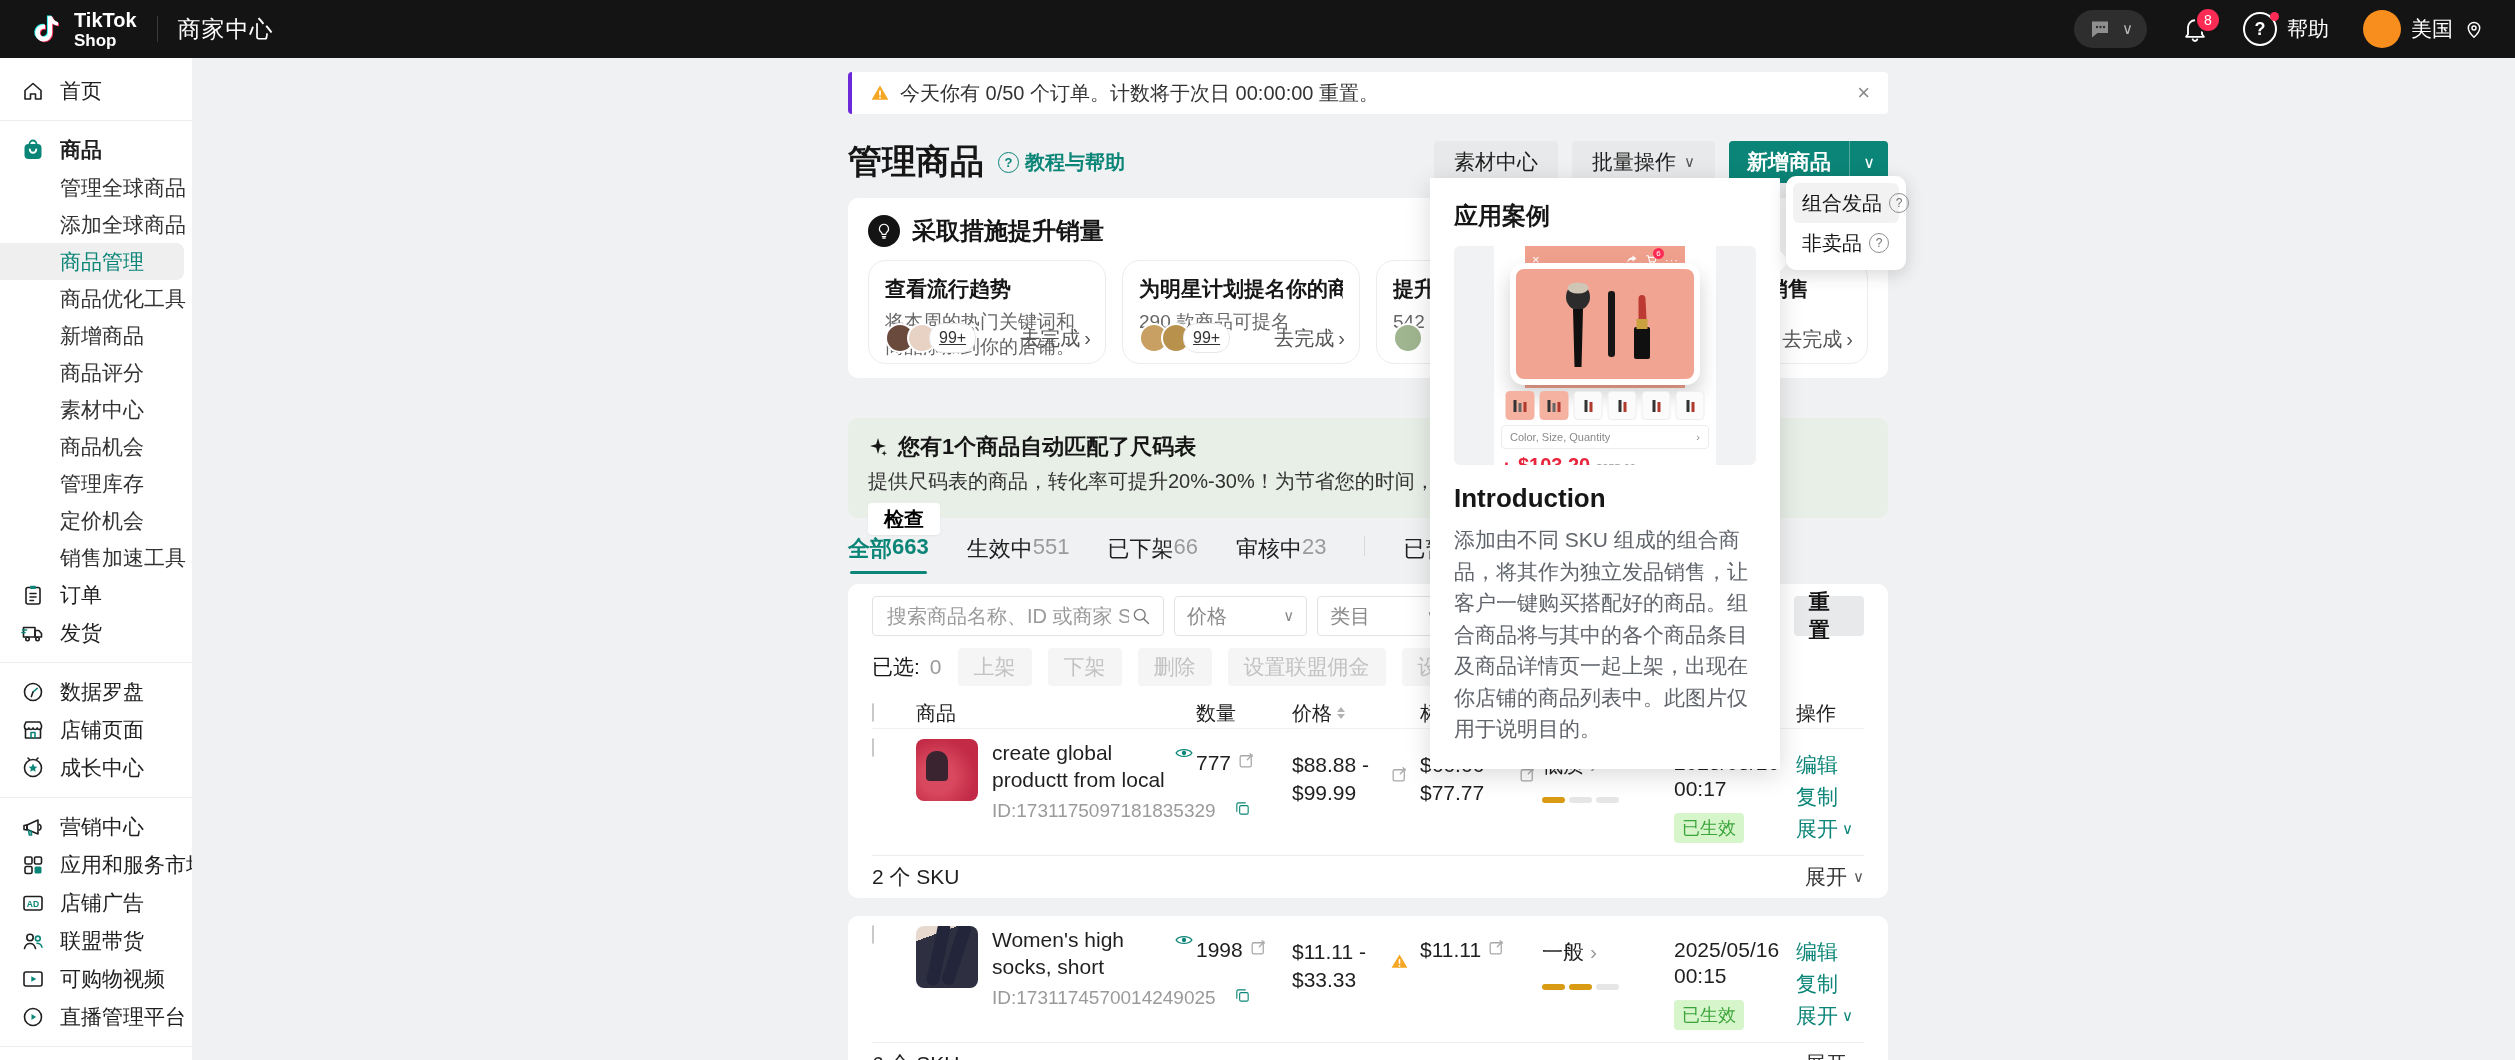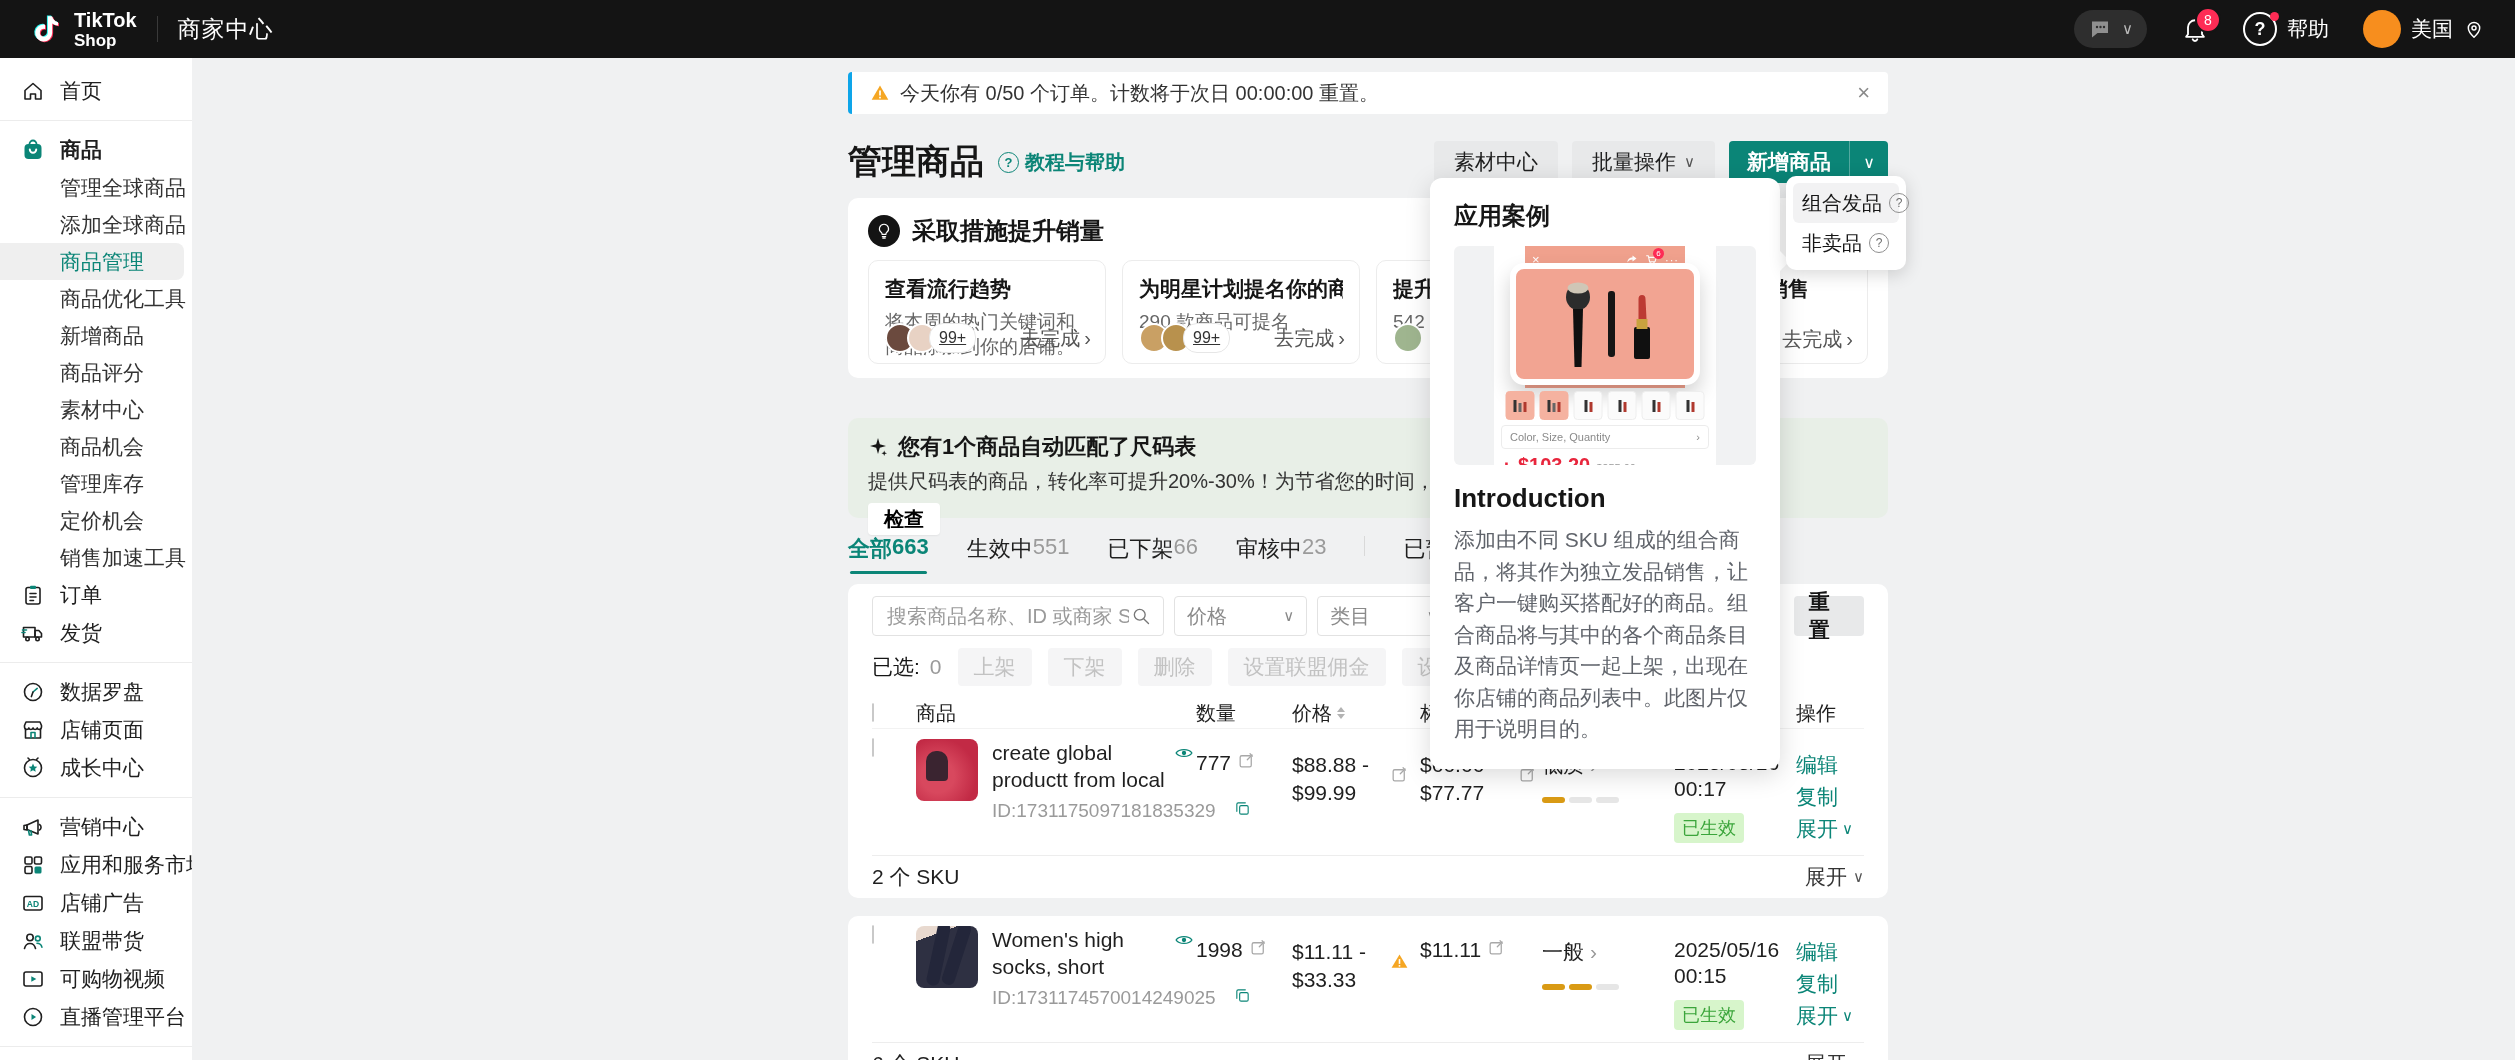--- a/index.html
+++ b/index.html
@@ -32,40 +32,40 @@
   .nav-item .ni svg{width:24px;height:24px;}
   .nav-sub{height:37px;display:flex;align-items:center;padding-left:60px;font-size:21px;color:#333;cursor:pointer;white-space:nowrap;}
   .nav-sub.selected{background:#efefef;color:#0B8577;border-radius:0 8px 8px 0;margin-right:8px;}
   .nav-div{height:1px;background:#ececec;margin:10px 0;}
   .ic{fill:none;stroke:currentColor;stroke-width:1.6;stroke-linejoin:round;stroke-linecap:round;}
 
   
   .main{position:absolute;left:192px;top:58px;right:0;bottom:0;background:#f0f1f2;overflow:hidden;}
   .column{position:relative;width:1040px;margin-left:656px;padding-top:14px;}
 
-  .alert{height:42px;background:#fff;border-left:4px solid #0ea5e9;border-radius:4px;display:flex;align-items:center;padding:0 18px;font-size:20px;color:#333;box-sizing:border-box;}
+  .alert{height:42px;background:#fff;border-left:4px solid #6d28d9;border-radius:4px;display:flex;align-items:center;padding:0 18px;font-size:20px;color:#333;box-sizing:border-box;}
   .alert .warn-tri{margin-right:10px;display:flex;}
   .alert .close{margin-left:auto;color:#8a8a8a;font-size:22px;cursor:pointer;}
 
   .page-head{display:flex;align-items:center;margin-top:22px;height:52px;}
   .page-title{font-size:34px;font-weight:bold;color:#161616;}
   .help-link{display:flex;align-items:center;gap:6px;color:#0B8577;font-size:20px;font-weight:600;margin-left:14px;cursor:pointer;}
   .qc-teal{width:19px;height:19px;border:1.5px solid #0B8577;border-radius:50%;display:flex;align-items:center;justify-content:center;font-size:13px;font-weight:bold;}
   .head-actions{margin-left:auto;display:flex;align-items:center;gap:14px;}
   .btn-gray{height:42px;background:#e8e9ea;border-radius:4px;display:flex;align-items:center;gap:8px;padding:0 20px;font-size:21px;color:#1f1f1f;cursor:pointer;}
   .split{display:flex;}
   .split .bmain{height:42px;background:#0B8577;color:#fff;font-size:21px;font-weight:600;display:flex;align-items:center;padding:0 18px;border-radius:4px 0 0 4px;cursor:pointer;}
   .split .bcaret{height:42px;width:38px;background:#0B8577;color:#fff;border-left:1px solid rgba(255,255,255,.3);border-radius:0 4px 4px 0;display:flex;align-items:center;justify-content:center;cursor:pointer;font-size:16px;}
 
   .tips{margin-top:10px;background:#fff;border-radius:10px;padding:16px 20px 14px;box-sizing:border-box;}
   .tips-head{display:flex;align-items:center;height:34px;}
   .bulb{width:32px;height:32px;border-radius:50%;background:#141414;display:flex;align-items:center;justify-content:center;margin-right:12px;flex:none;}
   .tips-title{font-size:24px;font-weight:bold;color:#161616;}
   .tips-cards{display:flex;gap:16px;margin-top:12px;}
-  .tcard{flex:1;border:1px solid #ececec;border-radius:10px;padding:14px 16px;height:104px;box-sizing:border-box;position:relative;overflow:hidden;cursor:pointer;}
+  .tcard{flex:1;border:1px solid #ececec;border-radius:18px;padding:14px 16px;height:104px;box-sizing:border-box;position:relative;overflow:hidden;cursor:pointer;}
   .tcard-title{font-size:21px;font-weight:bold;color:#161616;white-space:nowrap;overflow:hidden;}
   .tcard-desc{font-size:19px;color:#666;margin-top:7px;line-height:1.3;}
   .tcard-foot{position:absolute;left:16px;right:14px;bottom:10px;display:flex;align-items:center;}
   .avatars{display:flex;align-items:center;}
   .avatar{width:30px;height:30px;border-radius:50%;border:2px solid #fff;box-sizing:border-box;flex:none;}
   .avatar+.avatar,.count-pill{margin-left:-8px;text-decoration:underline;}
   .count-pill{height:28px;background:#fff;border:1px solid #e6e6e6;border-radius:14px;font-size:16px;color:#333;display:flex;align-items:center;padding:0 9px;z-index:2;}
   .tcard-action{margin-left:auto;font-size:20px;color:#555;display:flex;align-items:center;gap:4px;}
   .shift-title{padding-left:120px;}
 
@@ -135,21 +135,21 @@
   .sku-row{border-top:1px solid #ededed;height:42px;display:flex;align-items:center;font-size:21px;color:#1f1f1f;}
   .sku-expand{margin-left:auto;display:flex;align-items:center;gap:6px;color:#333;cursor:pointer;}
 
   
   .add-menu{position:absolute;left:938px;top:118px;width:120px;background:#fff;border-radius:10px;box-shadow:0 4px 18px rgba(0,0,0,.16);padding:7px;z-index:70;box-sizing:border-box;}
   .add-menu-item{height:40px;display:flex;align-items:center;gap:7px;font-size:20px;color:#161616;padding:0 9px;border-radius:6px;cursor:pointer;white-space:nowrap;}
   .add-menu-item.hover{background:#f2f2f3;}
   .qc2{width:18px;height:18px;border:1.3px solid #8f8f8f;border-radius:50%;color:#6f6f6f;font-size:12px;display:inline-flex;align-items:center;justify-content:center;flex:none;}
 
   
-  .case-popup{position:absolute;left:582px;top:120px;width:350px;background:#fff;border-radius:12px;box-shadow:0 6px 26px rgba(0,0,0,.15);padding:22px 24px 24px;box-sizing:border-box;z-index:60;}
+  .case-popup{position:absolute;left:582px;top:120px;width:350px;background:#fff;border-radius:1px;box-shadow:0 6px 26px rgba(0,0,0,.15);padding:22px 24px 24px;box-sizing:border-box;z-index:60;}
   .popup-arrow{position:absolute;right:-7px;top:76px;width:14px;height:14px;background:#fff;transform:rotate(45deg);}
   .case-title{font-size:24px;font-weight:bold;color:#161616;}
   .case-img{margin-top:14px;height:219px;background:#f1f2f3;border-radius:6px;position:relative;overflow:hidden;}
   .phone{position:absolute;left:50%;transform:translateX(-50%);top:0;bottom:0;width:222px;background:#fff;}
   .hero{width:160px;height:142px;background:#f0a18d;margin:0 auto;position:relative;}
   .hero .hx{position:absolute;left:7px;top:6px;color:#fff;font-size:13px;}
   .hero .hicons{position:absolute;right:6px;top:7px;display:flex;gap:7px;align-items:center;color:#fff;}
   .cart-wrap{position:relative;display:flex;}
   .cart-badge{position:absolute;top:-5px;right:-6px;background:#FE2C55;color:#fff;border-radius:50%;width:11px;height:11px;font-size:8px;display:flex;align-items:center;justify-content:center;}
   .hdots{font-size:11px;letter-spacing:1px;}

